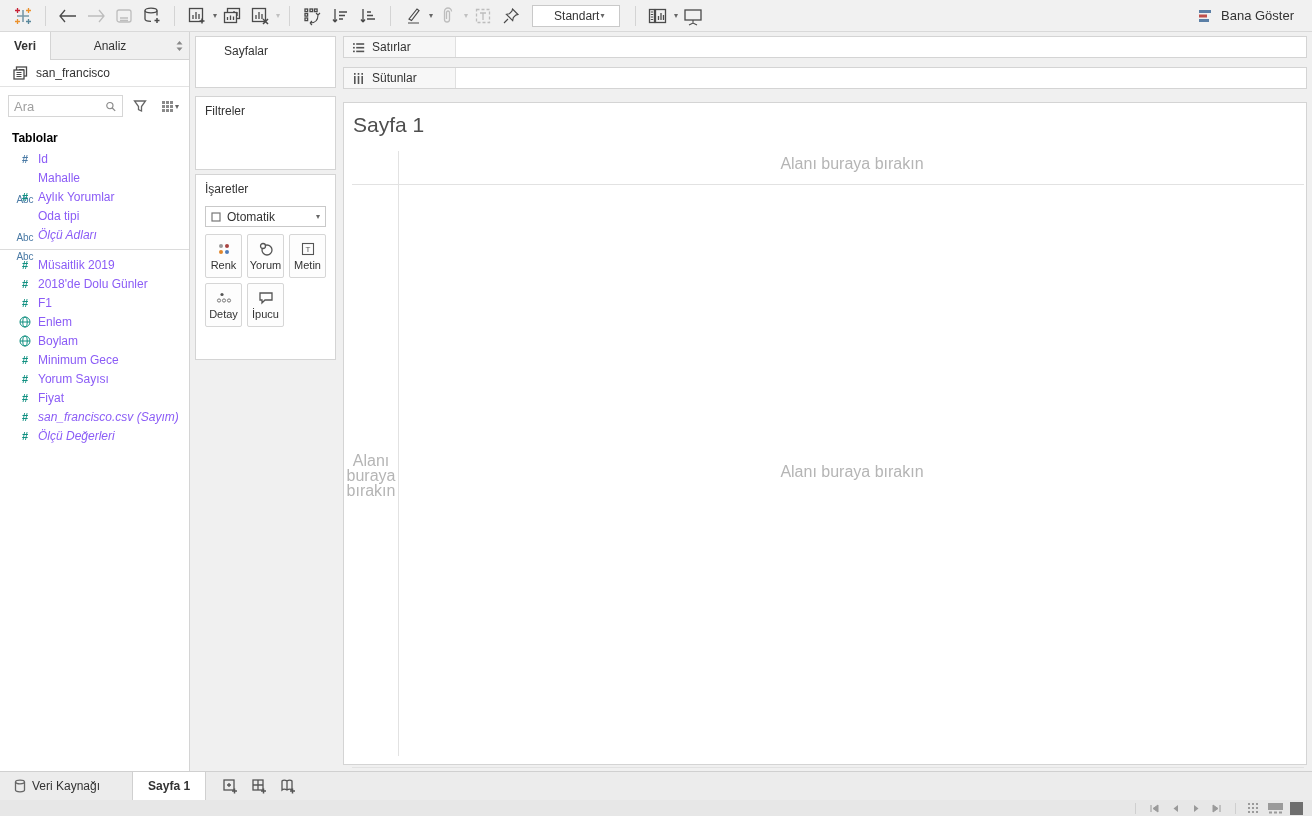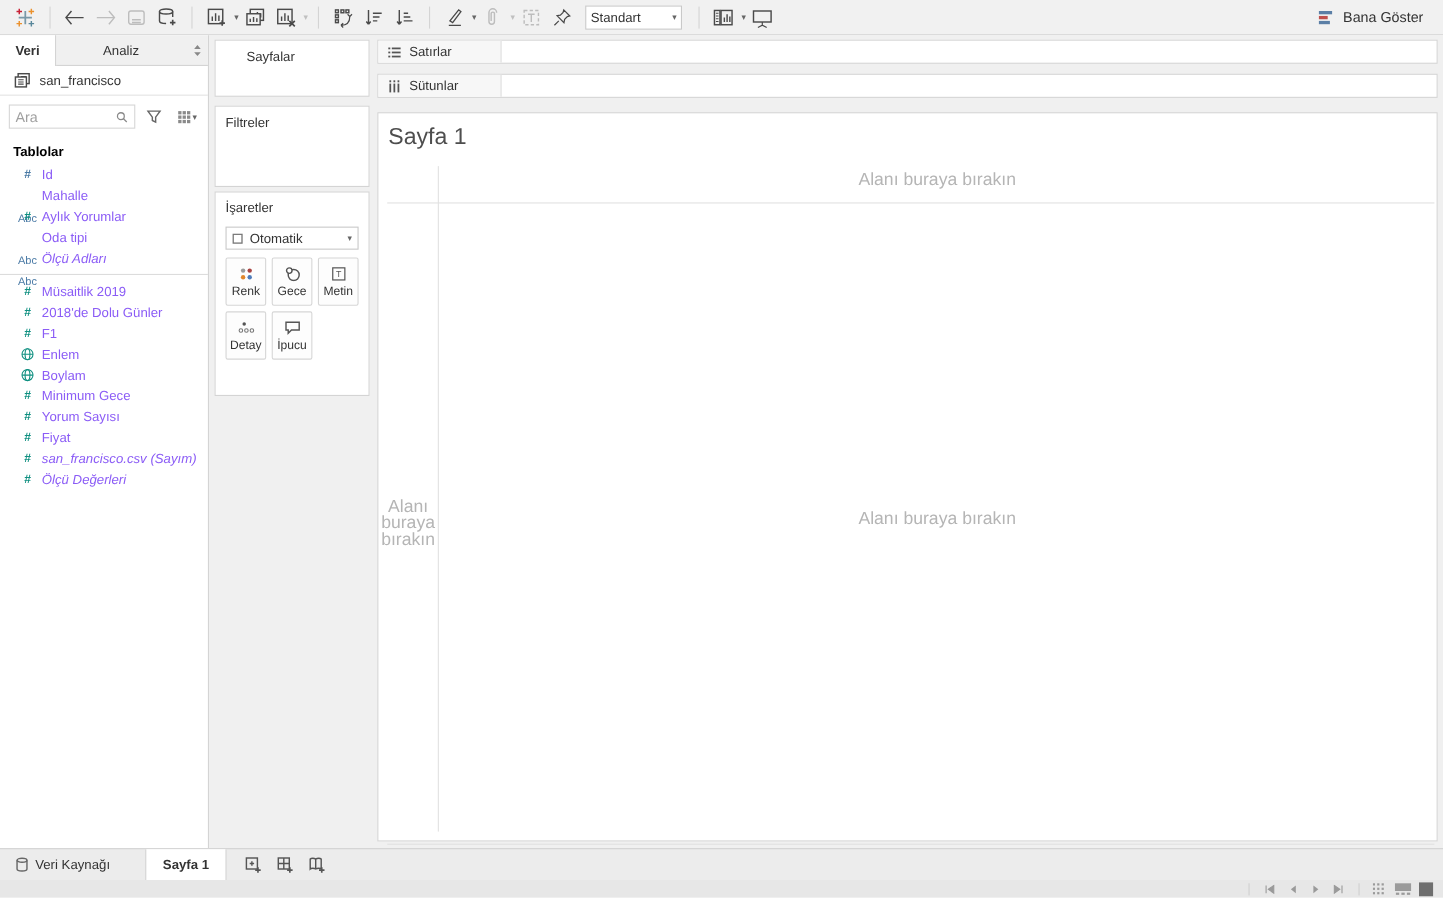--- a/index.html
+++ b/index.html
@@ -8,21 +8,21 @@
 
   
   .toolbar { height:32px; background:#f1f1f1; border-bottom:1px solid #d9d9d9;
              display:flex; align-items:center; padding:0 10px; gap:2px; }
   .tb-btn { height:26px; min-width:26px; display:flex; align-items:center; justify-content:center;
             border-radius:3px; cursor:pointer; }
   .tb-caret { font-size:8px; color:#666; margin-left:1px; cursor:pointer; }
   .tb-caret.dis { color:#c0c0c0; }
   .tb-sep { width:1px; height:20px; background:#d4d4d4; margin:0 7px; }
   .tb-select { display:flex; align-items:center; border:1px solid #c9c9c9; background:#fff;
-               height:22px; width:88px; padding:0 4px; margin:0 6px; justify-content:space-between; cursor:pointer; }
+               height:22px; width:88px; padding:0 21px; margin:0 6px; justify-content:space-between; cursor:pointer; }
   .tb-right { margin-left:auto; display:flex; align-items:center; gap:6px; padding-right:8px; cursor:pointer;text-align:right; }
   .showme-label { font-size:13px; color:#333; }
   svg { display:block; }
   .ic { stroke:#4a4a4a; fill:none; stroke-width:1.3; }
   .ic-dis { stroke:#bdbdbd; fill:none; stroke-width:1.3; }
 
   
   .main { display:flex; height:739px; }
 
   
@@ -430,21 +430,21 @@
             <circle cx="4" cy="10" r="2" fill="#e0862c"></circle>
               <circle cx="10" cy="10" r="2" fill="#4f7cba"></circle>
           </svg>
           <span class="lbl">Renk</span>
         </div>
         <div class="mark-btn">
           <svg width="16" height="14" viewBox="0 0 16 14" class="ic">
             <circle cx="9" cy="8" r="5" stroke="#555"></circle>
               <circle cx="5" cy="4" r="2.5" stroke="#555" fill="#fff"></circle>
           </svg>
-          <span class="lbl">Gece</span>
+          <span class="lbl">Yorum</span>
         </div>
         <div class="mark-btn">
           <svg width="14" height="14" viewBox="0 0 14 14">
             <rect x="1.5" y="1.5" width="11" height="11" fill="none" stroke="#555" stroke-width="1.1"></rect>
             <text x="7" y="10" font-size="8" text-anchor="middle" fill="#555" font-family="Liberation Sans, sans-serif">T</text>
           </svg>
           <span class="lbl">Metin</span>
         </div>
         <div class="mark-btn">
           <svg width="16" height="14" viewBox="0 0 16 14">

